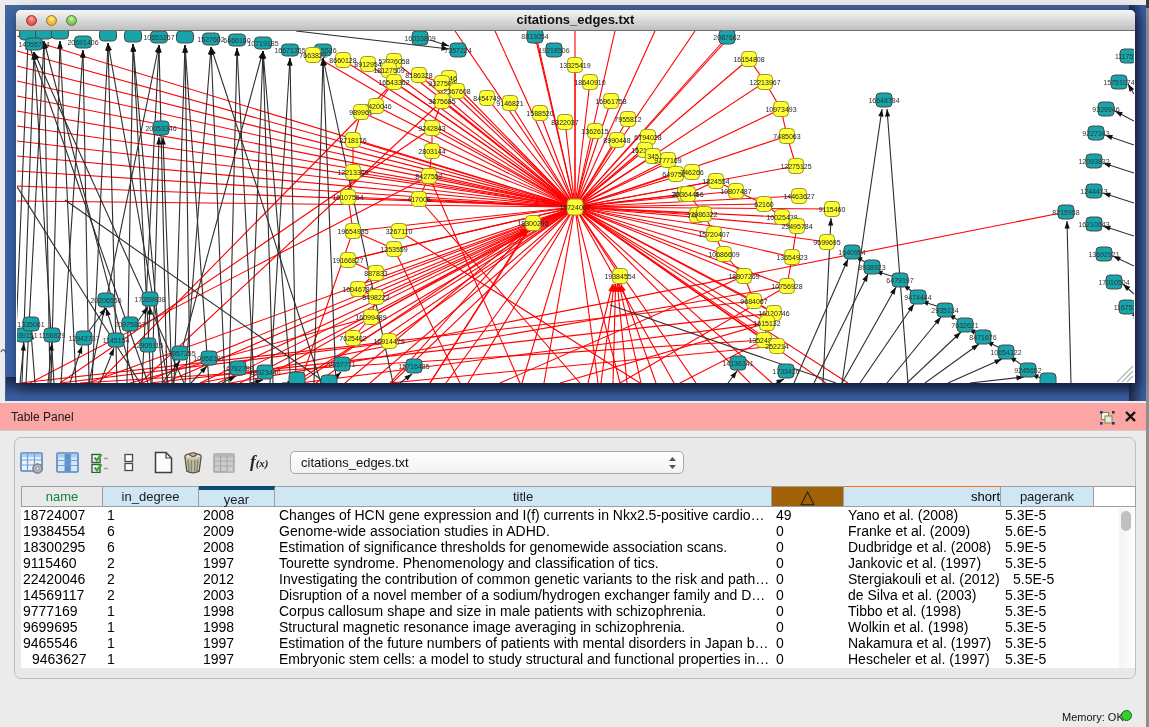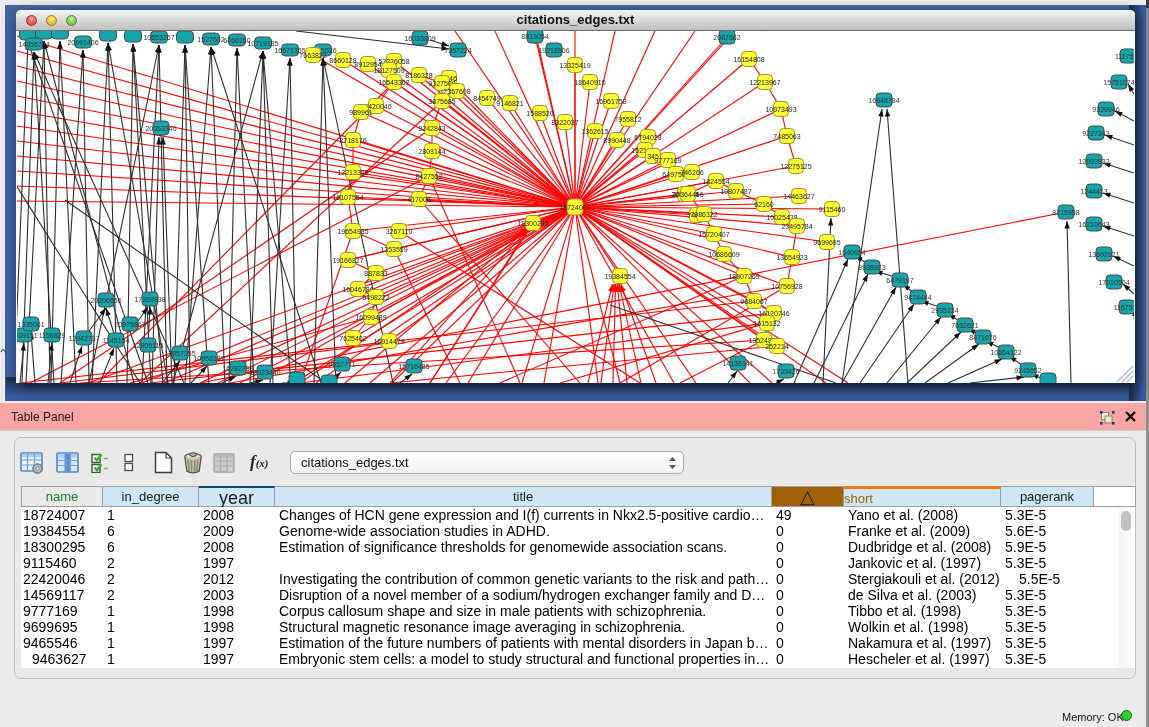--- a/index.html
+++ b/index.html
@@ -906,24 +906,24 @@
   <div class="abs" style="left:290px;top:48px;width:394px;height:23px;background:linear-gradient(180deg,#fff,#f2f2f2);border:1px solid #a9a9a9;border-radius:5px;font-size:13px;line-height:21px;padding-left:10px;color:#111">citations_edges.txt
     <svg class="abs" style="right:6px;top:4px" width="9" height="14" viewBox="0 0 9 14">
         <path d="M4.5 1 L8 5 H1 Z" fill="#555"></path>
         <path d="M4.5 13 L1 9 H8 Z" fill="#555"></path>
       </svg>
   </div>
 
   <div class="abs" style="left:21px;top:83px;width:1114px;height:21px;border-left:1px solid #9e9e9e">
       <div style="position:absolute;left:0px;top:0;width:81px;height:21px;background:#e9e9e9;border-right:1px solid #9e9e9e;border-top:1px solid #9e9e9e;border-bottom:1px solid #9e9e9e;box-sizing:border-box;text-align:center;line-height:20px;font-size:13px;color:#15803d">name</div>
       <div style="position:absolute;left:81px;top:0;width:96px;height:21px;background:#cfe7f5;border-right:1px solid #9e9e9e;border-top:1px solid #9e9e9e;border-bottom:1px solid #9e9e9e;box-sizing:border-box;text-align:center;line-height:20px;font-size:13px;color:#1a1a1a">in_degree</div>
-      <div style="position:absolute;left:177px;top:0;width:76px;height:21px;background:#cfe7f5;border-right:1px solid #9e9e9e;border-top:2px solid #0c4a6e;border-bottom:1px solid #9e9e9e;box-sizing:border-box;text-align:center;line-height:20px;font-size:18px;color:#1a1a1a">year</div>
+      <div style="position:absolute;left:177px;top:0;width:76px;height:21px;background:#cfe7f5;border-right:1px solid #9e9e9e;border-top:4px solid #0c4a6e;border-bottom:1px solid #9e9e9e;box-sizing:border-box;text-align:center;line-height:20px;font-size:13px;color:#1a1a1a">year</div>
       <div style="position:absolute;left:253px;top:0;width:497px;height:21px;background:#cfe7f5;border-right:1px solid #9e9e9e;border-top:1px solid #9e9e9e;border-bottom:1px solid #9e9e9e;box-sizing:border-box;text-align:center;line-height:20px;font-size:13px;color:#1a1a1a">title</div>
       <div style="position:absolute;left:750px;top:0;width:72px;height:21px;background:#a16207;border-right:1px solid #9e9e9e;border-top:1px solid #9e9e9e;border-bottom:1px solid #9e9e9e;box-sizing:border-box;text-align:center;line-height:20px;font-size:19px;color:#1a1a1a">△ out_de…</div>
-      <div style="position:absolute;left:822px;top:0;width:157px;height:21px;background:#cfe7f5;border-right:1px solid #9e9e9e;border-top:3px solid #f97316;border-bottom:1px solid #9e9e9e;box-sizing:border-box;text-align:left;line-height:20px;font-size:13px;color:#a16207">short</div>
+      <div style="position:absolute;left:822px;top:0;width:157px;height:21px;background:#cfe7f5;border-right:1px solid #9e9e9e;border-top:1px solid #f97316;border-bottom:1px solid #9e9e9e;box-sizing:border-box;text-align:right;line-height:20px;font-size:13px;color:#000000">short</div>
       <div style="position:absolute;left:979px;top:0;width:93px;height:21px;background:#cfe7f5;border-right:1px solid #9e9e9e;border-top:1px solid #9e9e9e;border-bottom:1px solid #9e9e9e;box-sizing:border-box;text-align:center;line-height:20px;font-size:13px;color:#1a1a1a">pagerank</div>
       <div style="position:absolute;left:1072px;top:0;width:42px;height:21px;background:#fff;border-right:1px solid #9e9e9e;border-top:1px solid #9e9e9e;border-bottom:1px solid #9e9e9e;box-sizing:border-box;text-align:center;line-height:20px;font-size:13px;color:#1a1a1a"></div>
     </div>
 
   <div class="abs" style="left:21px;top:104px;width:1114px;height:161px;background:#fff;overflow:hidden">
       <div style="position:absolute;left:0;top:0px;width:1114px;height:16px;font-size:14px;color:#000;line-height:16px">
         <div style="position:absolute;left:0px;width:81px;overflow:hidden;text-overflow:ellipsis;white-space:nowrap;padding-left:2px;box-sizing:border-box">18724007</div>
         <div style="position:absolute;left:81px;width:96px;overflow:hidden;text-overflow:ellipsis;white-space:nowrap;padding-left:5px;box-sizing:border-box">1</div>
         <div style="position:absolute;left:177px;width:76px;overflow:hidden;text-overflow:ellipsis;white-space:nowrap;padding-left:5px;box-sizing:border-box">2008</div>
         <div style="position:absolute;left:253px;width:497px;overflow:hidden;text-overflow:ellipsis;white-space:nowrap;padding-left:5px;box-sizing:border-box">Changes of HCN gene expression and I(f) currents in Nkx2.5-positive cardiomyoc…</div>
@@ -946,32 +946,33 @@
         <div style="position:absolute;left:177px;width:76px;overflow:hidden;text-overflow:ellipsis;white-space:nowrap;padding-left:5px;box-sizing:border-box">2008</div>
         <div style="position:absolute;left:253px;width:497px;overflow:hidden;text-overflow:ellipsis;white-space:nowrap;padding-left:5px;box-sizing:border-box">Estimation of significance thresholds for genomewide association scans.</div>
         <div style="position:absolute;left:750px;width:72px;overflow:hidden;text-overflow:ellipsis;white-space:nowrap;padding-left:5px;box-sizing:border-box">0</div>
         <div style="position:absolute;left:822px;width:157px;overflow:hidden;text-overflow:ellipsis;white-space:nowrap;padding-left:5px;box-sizing:border-box">Dudbridge et al. (2008)</div>
         <div style="position:absolute;left:979px;width:93px;overflow:hidden;text-overflow:ellipsis;white-space:nowrap;padding-left:5px;box-sizing:border-box">5.9E-5</div>
       </div>
       <div style="position:absolute;left:0;top:48px;width:1114px;height:16px;font-size:14px;color:#000;line-height:16px">
         <div style="position:absolute;left:0px;width:81px;overflow:hidden;text-overflow:ellipsis;white-space:nowrap;padding-left:2px;box-sizing:border-box">9115460</div>
         <div style="position:absolute;left:81px;width:96px;overflow:hidden;text-overflow:ellipsis;white-space:nowrap;padding-left:5px;box-sizing:border-box">2</div>
         <div style="position:absolute;left:177px;width:76px;overflow:hidden;text-overflow:ellipsis;white-space:nowrap;padding-left:5px;box-sizing:border-box">1997</div>
+        <div style="position:absolute;left:253px;width:497px;overflow:hidden;text-overflow:ellipsis;white-space:nowrap;padding-left:5px;box-sizing:border-box">Tourette syndrome. Phenomenology and classification of tics.</div>
         <div style="position:absolute;left:750px;width:72px;overflow:hidden;text-overflow:ellipsis;white-space:nowrap;padding-left:5px;box-sizing:border-box">0</div>
         <div style="position:absolute;left:822px;width:157px;overflow:hidden;text-overflow:ellipsis;white-space:nowrap;padding-left:5px;box-sizing:border-box">Jankovic et al. (1997)</div>
         <div style="position:absolute;left:979px;width:93px;overflow:hidden;text-overflow:ellipsis;white-space:nowrap;padding-left:5px;box-sizing:border-box">5.3E-5</div>
       </div>
       <div style="position:absolute;left:0;top:64px;width:1114px;height:16px;font-size:14px;color:#000;line-height:16px">
         <div style="position:absolute;left:0px;width:81px;overflow:hidden;text-overflow:ellipsis;white-space:nowrap;padding-left:2px;box-sizing:border-box">22420046</div>
         <div style="position:absolute;left:81px;width:96px;overflow:hidden;text-overflow:ellipsis;white-space:nowrap;padding-left:5px;box-sizing:border-box">2</div>
         <div style="position:absolute;left:177px;width:76px;overflow:hidden;text-overflow:ellipsis;white-space:nowrap;padding-left:5px;box-sizing:border-box">2012</div>
         <div style="position:absolute;left:253px;width:497px;overflow:hidden;text-overflow:ellipsis;white-space:nowrap;padding-left:5px;box-sizing:border-box">Investigating the contribution of common genetic variants to the risk and pathogen…</div>
         <div style="position:absolute;left:750px;width:72px;overflow:hidden;text-overflow:ellipsis;white-space:nowrap;padding-left:5px;box-sizing:border-box">0</div>
         <div style="position:absolute;left:822px;width:157px;overflow:hidden;text-overflow:ellipsis;white-space:nowrap;padding-left:5px;box-sizing:border-box">Stergiakouli et al. (2012)</div>
-        <div style="position:absolute;left:979px;width:93px;overflow:hidden;text-overflow:ellipsis;white-space:nowrap;padding-left:19px;box-sizing:border-box">5.5E-5</div>
+        <div style="position:absolute;left:979px;width:93px;overflow:hidden;text-overflow:ellipsis;white-space:nowrap;padding-left:13px;box-sizing:border-box">5.5E-5</div>
       </div>
       <div style="position:absolute;left:0;top:80px;width:1114px;height:16px;font-size:14px;color:#000;line-height:16px">
         <div style="position:absolute;left:0px;width:81px;overflow:hidden;text-overflow:ellipsis;white-space:nowrap;padding-left:2px;box-sizing:border-box">14569117</div>
         <div style="position:absolute;left:81px;width:96px;overflow:hidden;text-overflow:ellipsis;white-space:nowrap;padding-left:5px;box-sizing:border-box">2</div>
         <div style="position:absolute;left:177px;width:76px;overflow:hidden;text-overflow:ellipsis;white-space:nowrap;padding-left:5px;box-sizing:border-box">2003</div>
         <div style="position:absolute;left:253px;width:497px;overflow:hidden;text-overflow:ellipsis;white-space:nowrap;padding-left:5px;box-sizing:border-box">Disruption of a novel member of a sodium/hydrogen exchanger family and DOCK…</div>
         <div style="position:absolute;left:750px;width:72px;overflow:hidden;text-overflow:ellipsis;white-space:nowrap;padding-left:5px;box-sizing:border-box">0</div>
         <div style="position:absolute;left:822px;width:157px;overflow:hidden;text-overflow:ellipsis;white-space:nowrap;padding-left:5px;box-sizing:border-box">de Silva et al. (2003)</div>
         <div style="position:absolute;left:979px;width:93px;overflow:hidden;text-overflow:ellipsis;white-space:nowrap;padding-left:5px;box-sizing:border-box">5.3E-5</div>
       </div>

